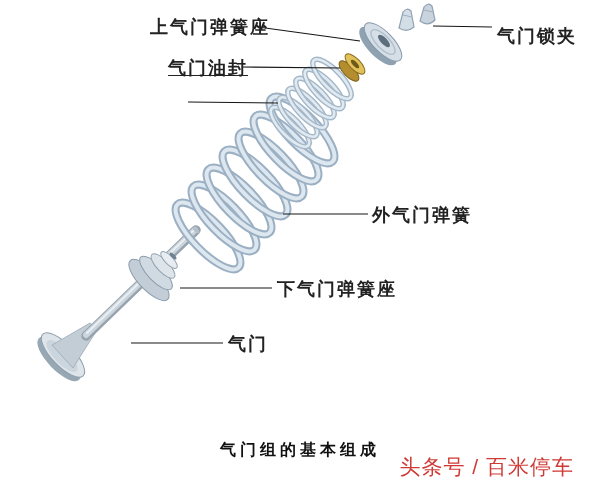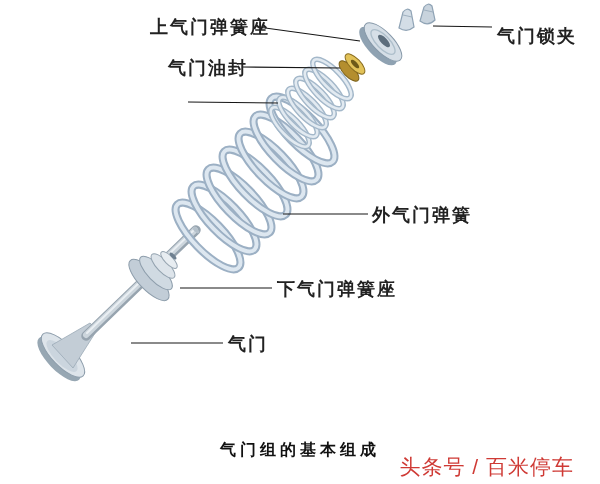--- a/index.html
+++ b/index.html
@@ -111,20 +111,20 @@
       <line class="leader" x1="242" y1="67" x2="340" y2="68"></line>
       <line class="leader" x1="188" y1="102" x2="278" y2="103"></line>
       <line class="leader" x1="283" y1="214" x2="368" y2="214"></line>
       <line class="leader" x1="180" y1="288" x2="272" y2="288"></line>
       <line class="leader" x1="131" y1="343" x2="223" y2="343"></line>
     </g>
   </svg>
 
   <div class="lbl" style="left:150px;top:18px;">上气门弹簧座</div>
   <div class="lbl" style="left:497px;top:19px;margin-top:8px;">气门锁夹</div>
-  <div class="lbl" style="left:168px;top:59px;">气门油封</div>
+  <div class="lbl" style="left:168px;top:59px;text-decoration:underline;">气门油封</div>
   <div class="lbl" style="left:372px;top:206px;">外气门弹簧</div>
   <div class="lbl" style="left:277px;top:280px;">下气门弹簧座</div>
   <div class="lbl" style="left:228px;top:335px;">气门</div>
 
   <div class="title">气门组的基本组成</div>
   <div class="watermark">头条号 / 百米停车</div>
 </div>
 
 </body></html>

